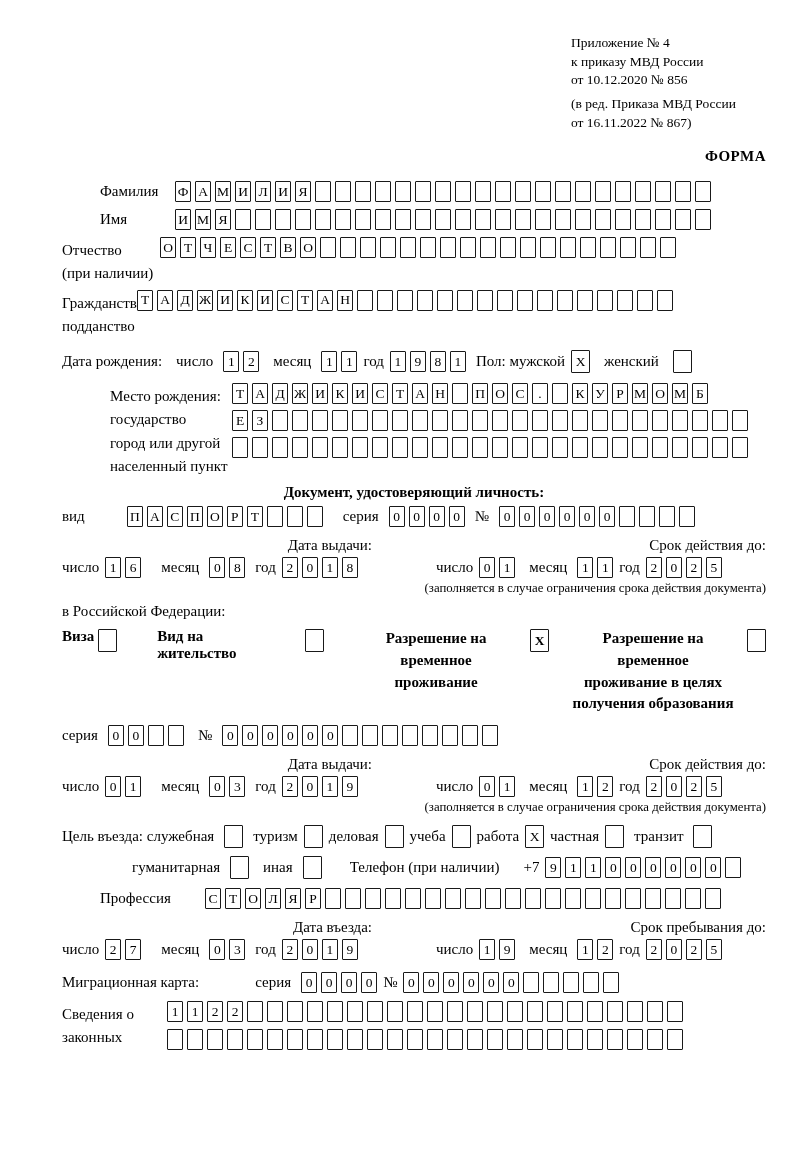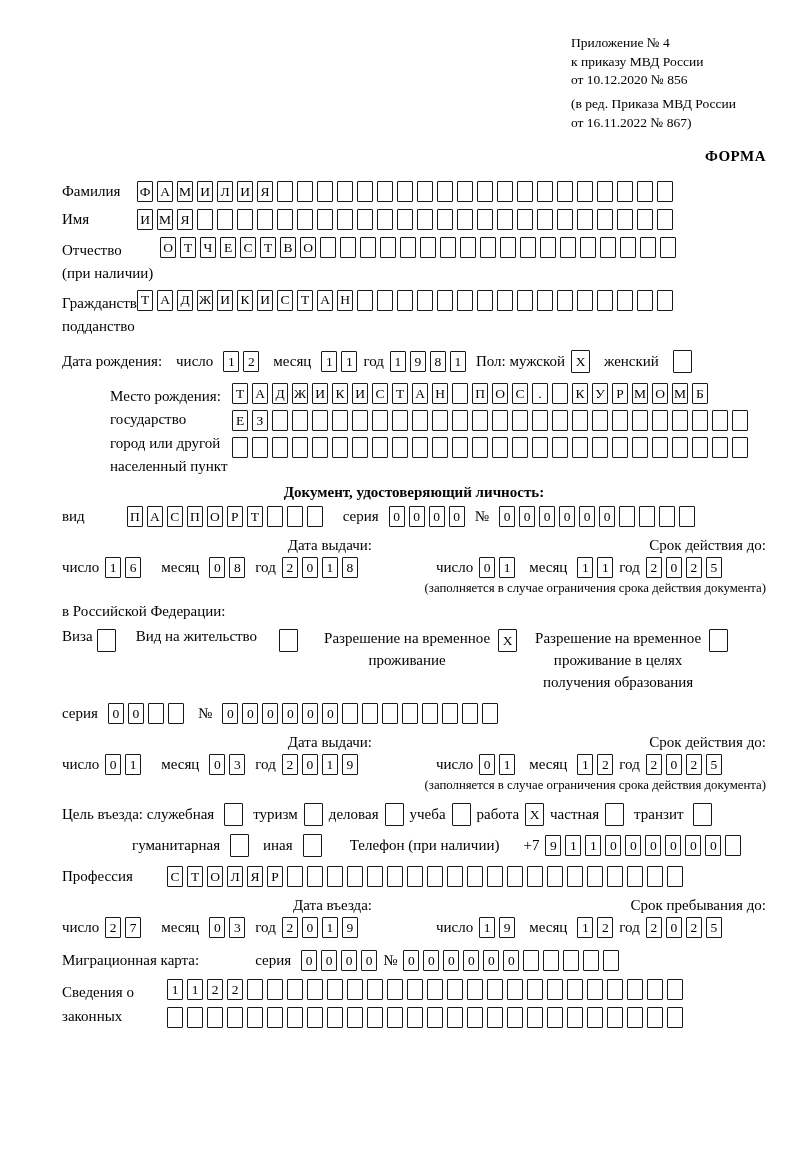--- a/index.html
+++ b/index.html
@@ -14,21 +14,21 @@
   .meta { margin-left: auto; width: 195px; font-size: 13.5px; line-height: 1.38; }
   .meta .grp2 { margin-top: 5px; }
   .forma { margin-left: auto; width: 195px; text-align: right; font-weight: bold; font-size: 15px; margin-top: 16px; letter-spacing: .5px; }
 
   .title { text-align: center; font-weight: bold; font-size: 16.5px; line-height: 1.55; margin-top: 16px; }
   .blank { display: inline-block; width: 54px; border-bottom: 2.5px solid #444; height: 14px; margin-left: 10px; }
 
   .sec { font-weight: bold; font-size: 15px; margin-top: 24px; letter-spacing: .2px; }
 
   .row { display: flex; align-items: flex-start; margin-top: 7px; }
-  .lbl { flex: 0 0 auto; padding-top: 2px; }
+  .lbl { flex: 0 0 auto; padding-top: 2px; margin-left: 38px; }
   .lblcol { flex: 0 0 auto; line-height: 1.55; padding-top: 2px; }
   .cells { display: inline-flex; flex-wrap: nowrap; gap: 4px; vertical-align: middle; }
   .cell {
     width: 16px; height: 21px; flex: 0 0 16px;
     border: 1.9px solid #191919; border-radius: 1px;
     display: inline-flex; align-items: center; justify-content: center;
     font-size: 13.5px; font-family: "Liberation Serif", serif;
     background: #fff;
   }
   .cb .cell { width: 19px; height: 23px; flex-basis: 19px; }
@@ -46,21 +46,21 @@
   .datecols { display: flex; margin-top: 10px; }
   .datecol  { }
   .dc-left  { width: 400px; }
   .datehead { text-align: right; }
   .dc-left .datehead { width: 310px; }
   .dc-right .datehead { width: 330px; }
   .dateline { display: flex; align-items: center; margin-top: 3px; }
   .note { font-size: 12.8px; text-align: right; margin-top: 3px; }
 
   .para { margin-top: 12px; }
-  .cbrow { display: flex; align-items: flex-start; margin-top: 8px; }
+  .cbrow { display: flex; align-items: flex-start; margin-top: 8px; font-weight: bold; }
   .cbgroup { display: flex; align-items: flex-start; }
   .cblines { text-align: center; line-height: 1.45; }
   .cbgroup .cb { margin-left: 8px; margin-top: 1px; }
 </style>
 </head>
 <body>
 
 <div class="page">
 
   <div class="meta">
@@ -423,21 +423,21 @@
 
   <div style="margin-top:7px">в Российской Федерации:</div>
 
   <div class="cbrow">
     <span class="cbgroup">
       <span>Виза</span>
       <span class="cells cb" style="margin-left:4px">
           <span class="cell"></span>
         </span>
     </span>
-    <span class="cbgroup" style="margin-left:20px">
+    <span class="cbgroup" style="margin-left:40px">
       <span>Вид на жительство</span>
       <span class="cells cb" style="margin-left:22px">
           <span class="cell"></span>
         </span>
     </span>
     <span class="cbgroup" style="margin-left:26px">
       <span class="cblines">
         <div>Разрешение на временное</div>
         <div>проживание</div>
       </span>

